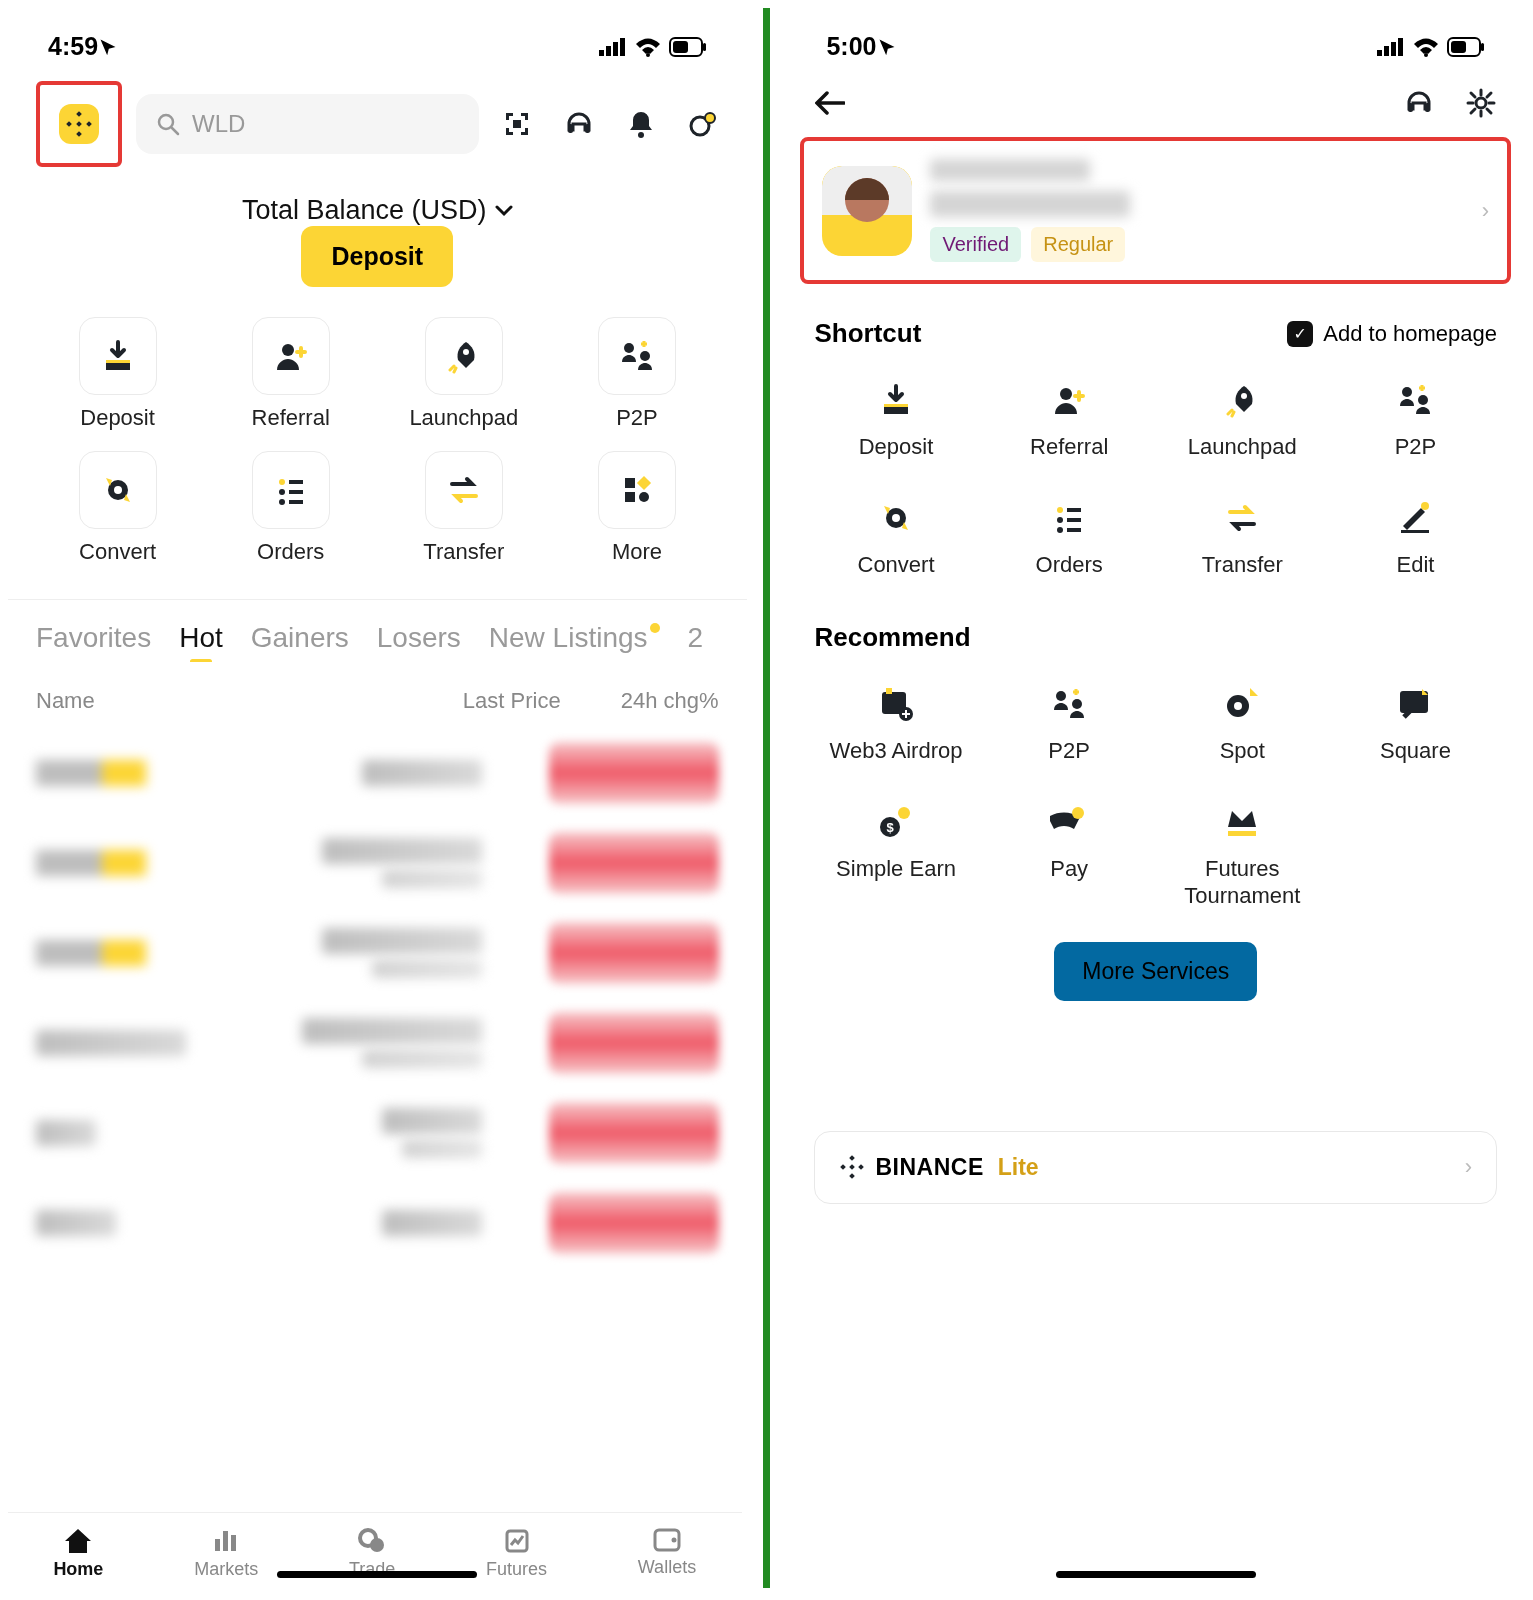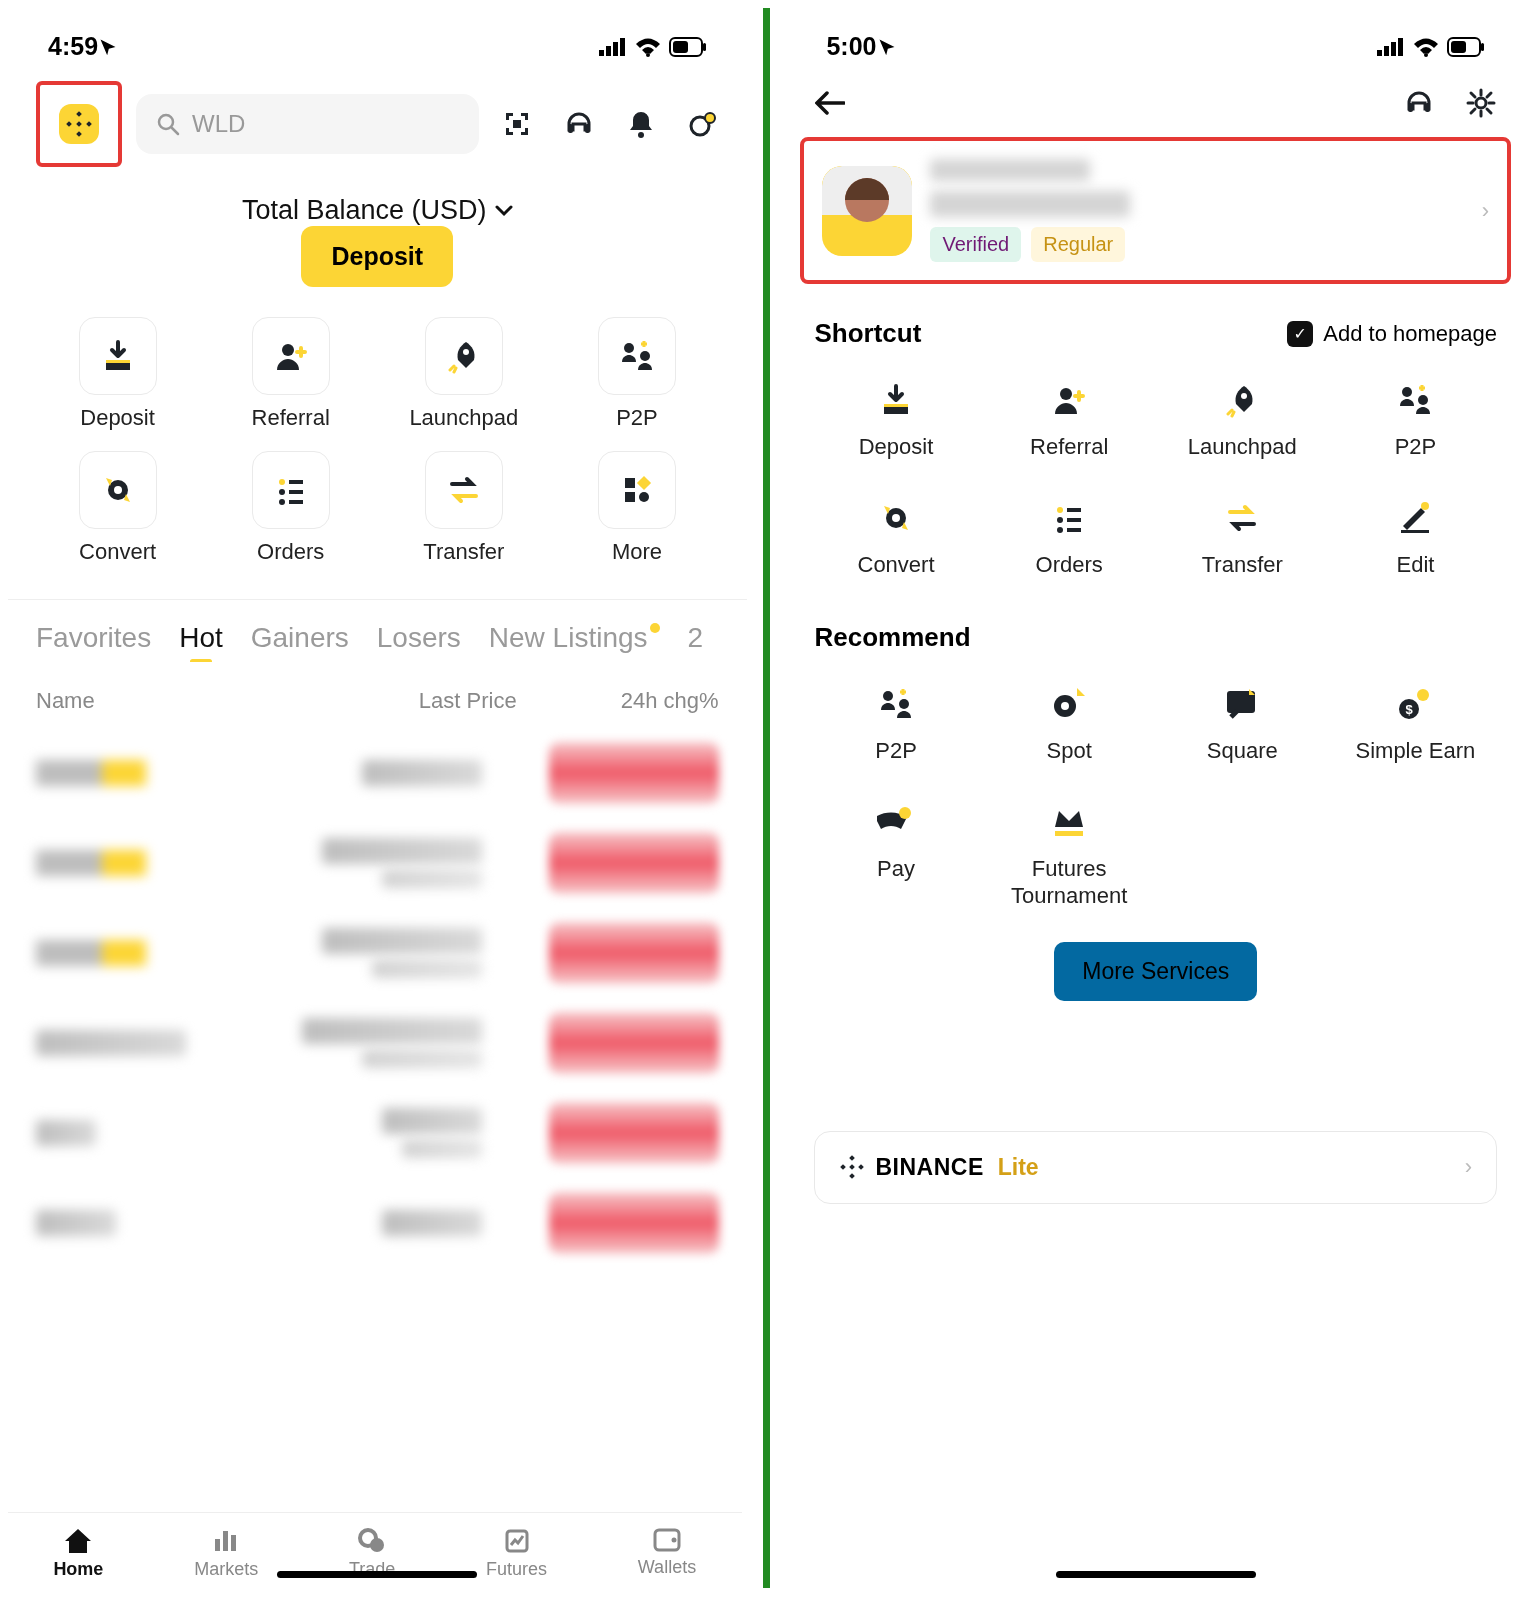--- a/index.html
+++ b/index.html
@@ -22,21 +22,21 @@
   .grid8 { display:grid; grid-template-columns:repeat(4,1fr); gap:20px 10px; padding:30px 28px 20px; text-align:center; }
   .chip { display:flex; flex-direction:column; align-items:center; gap:10px; cursor:pointer; }
   .chip-box { width:78px; height:78px; border:1px solid #EAEAEA; border-radius:16px; display:flex; align-items:center; justify-content:center; }
   .chip-label { font-size:22px; color:#222; }
   .divider { height:1px; background:#EEE; margin:14px 0 0; }
   .tabs { display:flex; gap:28px; padding:22px 28px 8px; font-size:28px; color:#9A9A9A; overflow:hidden; white-space:nowrap; align-items:center; }
   .tab { cursor:pointer; position:relative; }
   .tab.active { color:#111; font-weight:400; }
   .tab.active::after { content:""; position:absolute; left:25%; right:25%; bottom:-10px; height:5px; background:#FCD535; border-radius:3px; }
   .dot { width:10px; height:10px; background:#FCD535; border-radius:50%; display:inline-block; margin-left:2px; position:relative; top:-14px; }
-  .list-head { display:flex; justify-content:space-between; padding:26px 28px 14px; font-size:22px; color:#888;gap:44px; }
+  .list-head { display:flex; justify-content:space-between; padding:26px 28px 14px; font-size:22px; color:#888; }
   .list { padding:0 28px; }
   .row { display:flex; align-items:center; justify-content:space-between; padding:14px 0; }
   .row .cname { width:160px; }
   .row .price { width:220px; text-align:right; }
   .row .chg { width:170px; height:62px; border-radius:10px; }
   .blur-gray { background:linear-gradient(90deg,#BDBDBD,#D9D9D9); filter:blur(6px); height:26px; border-radius:4px; }
   .blur-gray.small { height:18px; margin-top:6px; opacity:.7; }
   .blur-yellow { background:linear-gradient(90deg,#BDBDBD 60%,#FCD535 60%); filter:blur(6px); height:26px; }
   .blur-red { background:linear-gradient(180deg,#F7C7CA,#EF5967,#F7C7CA); filter:blur(5px); }
   .bottom-nav { position:absolute; bottom:0; left:0; right:5px; background:#fff; border-top:1px solid #EEE; display:flex; justify-content:space-around; padding:14px 0 8px; }
@@ -534,20 +534,31 @@
       </div>
   </div>
 
   <div class="sec-head">
     <span class="title">Recommend</span>
   </div>
 
   <div class="grid8b">
     <div class="chip2">
         <div class="ic">
+          <svg width="40" height="36" viewBox="0 0 40 36">
+            <rect x="6" y="6" width="24" height="22" rx="3" fill="#1E2329"></rect>
+            <rect x="10" y="2" width="6" height="6" fill="#FCD535"></rect>
+            <circle cx="30" cy="28" r="7" fill="#1E2329"></circle>
+            <path d="M30 24v8m-4-4h8" stroke="#fff" stroke-width="2"></path>
+          </svg>
+        </div>
+        <div class="lbl">Web3 Airdrop</div>
+      </div>
+    <div class="chip2">
+        <div class="ic">
           <svg width="36" height="36" viewBox="0 0 36 36">
             <circle cx="10" cy="10" r="5" fill="#1E2329"></circle>
             <path d="M3 24c0-5 4-7 7-7s7 2 7 7" fill="#1E2329"></path>
             <circle cx="26" cy="18" r="5" fill="#1E2329"></circle>
             <path d="M19 32c0-5 4-7 7-7s7 2 7 7" fill="#1E2329"></path>
             <path d="M22 6l6 0m-3-3v6" stroke="#FCD535" stroke-width="3"></path>
           </svg>
         </div>
         <div class="lbl">P2P</div>
       </div>

